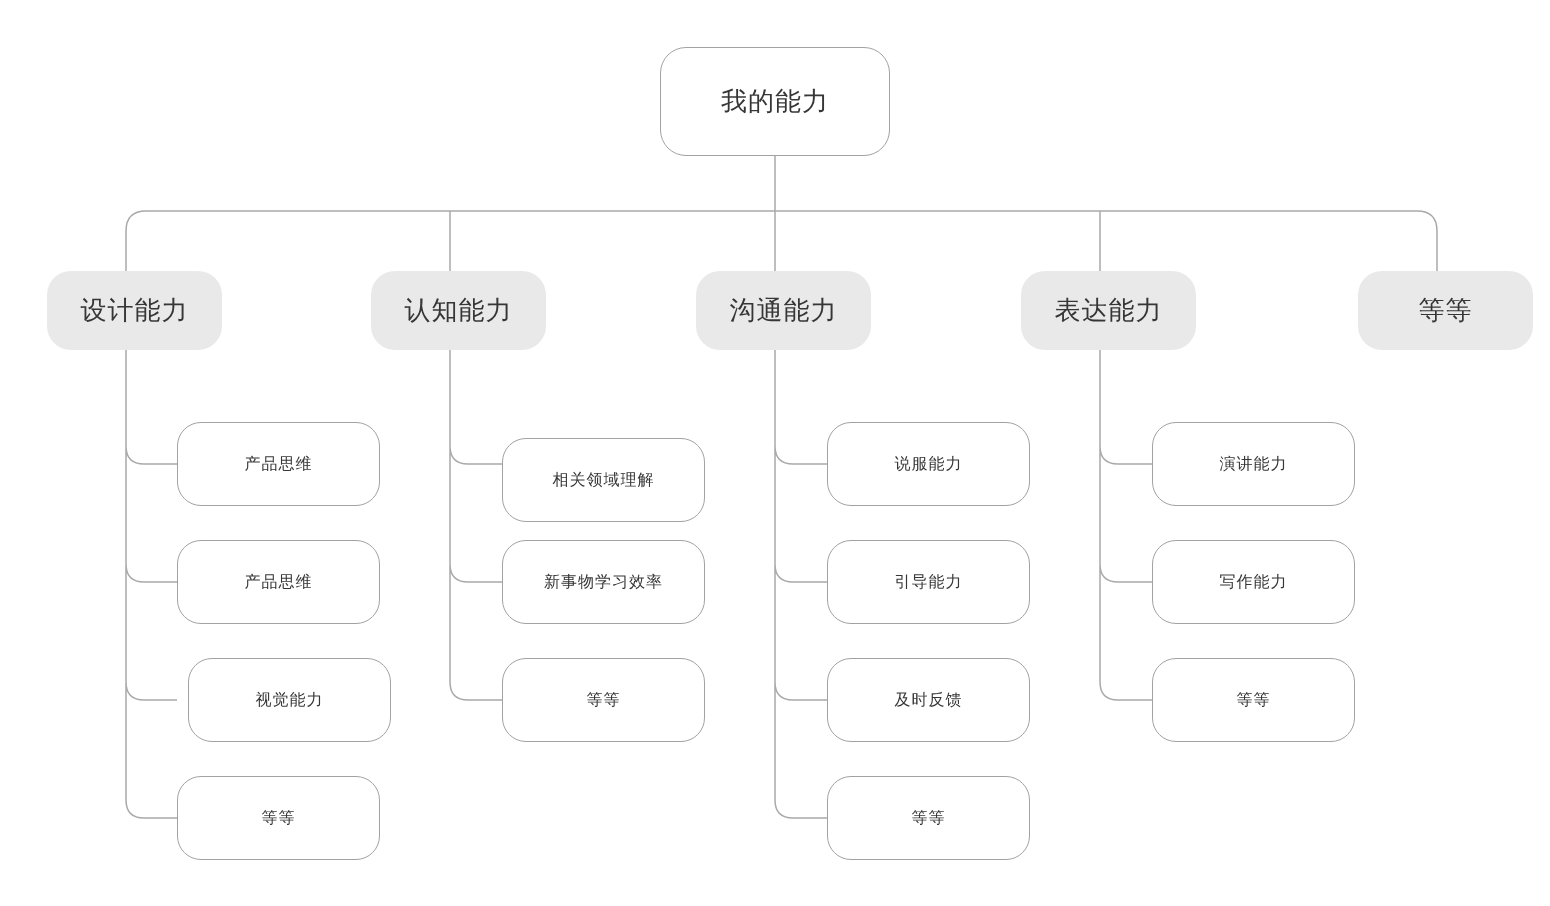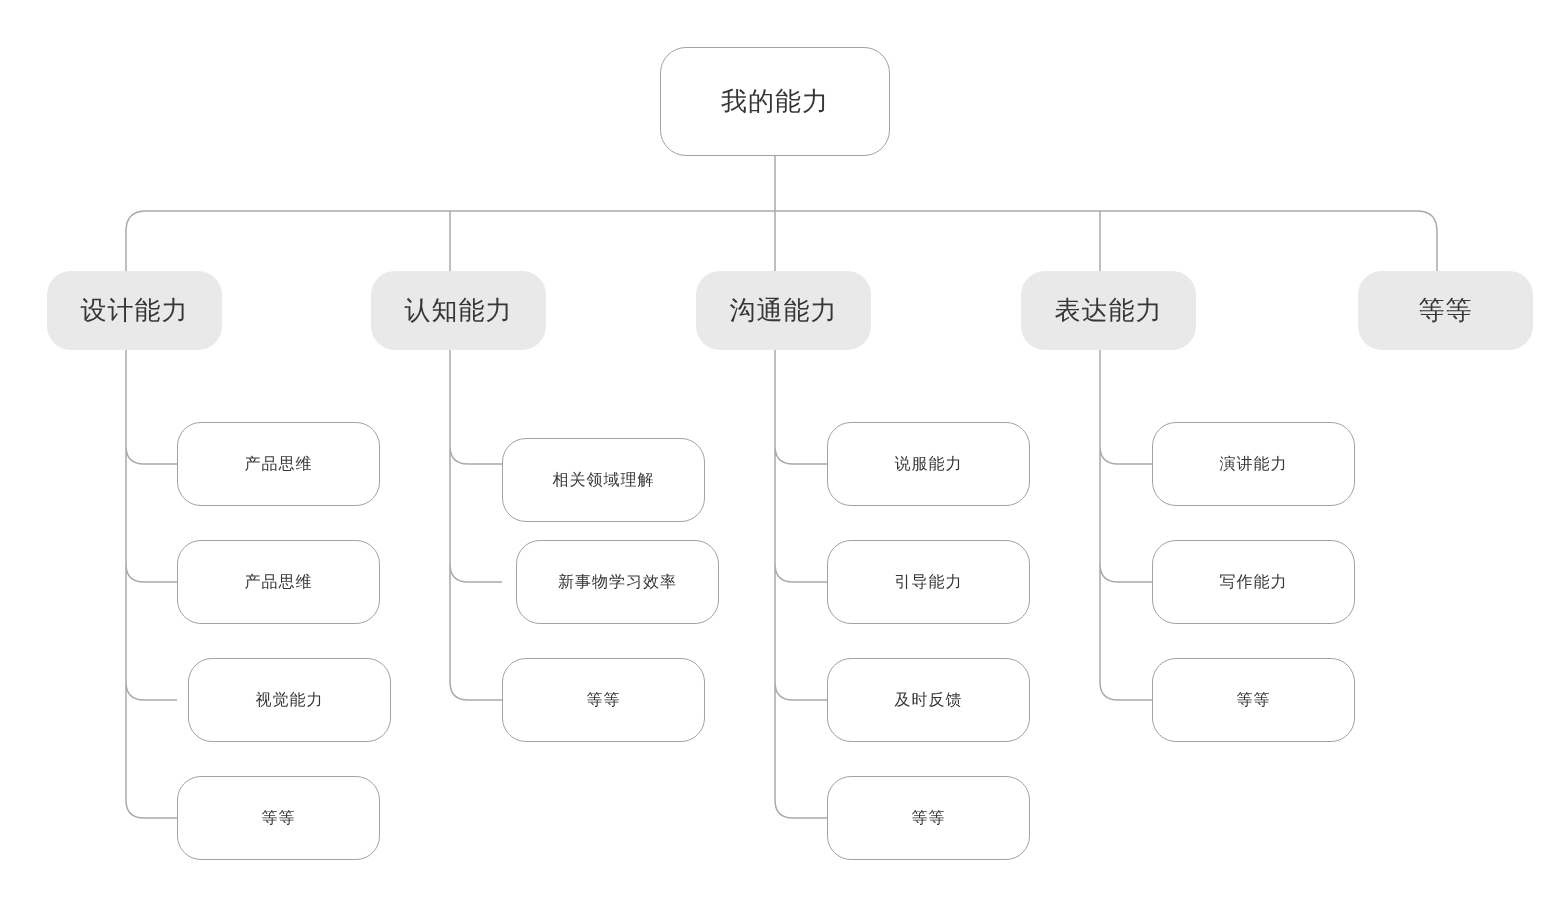--- a/index.html
+++ b/index.html
@@ -98,21 +98,21 @@
   <div class="node branch-node" style="left:696px;">沟通能力</div>
   <div class="node branch-node" style="left:1021px;">表达能力</div>
   <div class="node branch-node" style="left:1358px;">等等</div>
 
   <div class="node child-node" style="left:177px;top:422px;">产品思维</div>
   <div class="node child-node" style="left:177px;top:540px;">产品思维</div>
   <div class="node child-node" style="left:188px;top:658px;">视觉能力</div>
   <div class="node child-node" style="left:177px;top:776px;">等等</div>
 
   <div class="node child-node" style="left:502px;top:422px;margin-top:16px;">相关领域理解</div>
-  <div class="node child-node" style="left:516px;top:540px;">新事物学习效率</div>
+  <div class="node child-node" style="left:502px;top:540px;">新事物学习效率</div>
   <div class="node child-node" style="left:502px;top:658px;">等等</div>
 
   <div class="node child-node" style="left:827px;top:422px;">说服能力</div>
   <div class="node child-node" style="left:827px;top:540px;">引导能力</div>
   <div class="node child-node" style="left:827px;top:658px;">及时反馈</div>
   <div class="node child-node" style="left:827px;top:776px;">等等</div>
 
   <div class="node child-node" style="left:1152px;top:422px;">演讲能力</div>
   <div class="node child-node" style="left:1152px;top:540px;">写作能力</div>
   <div class="node child-node" style="left:1152px;top:658px;">等等</div>

